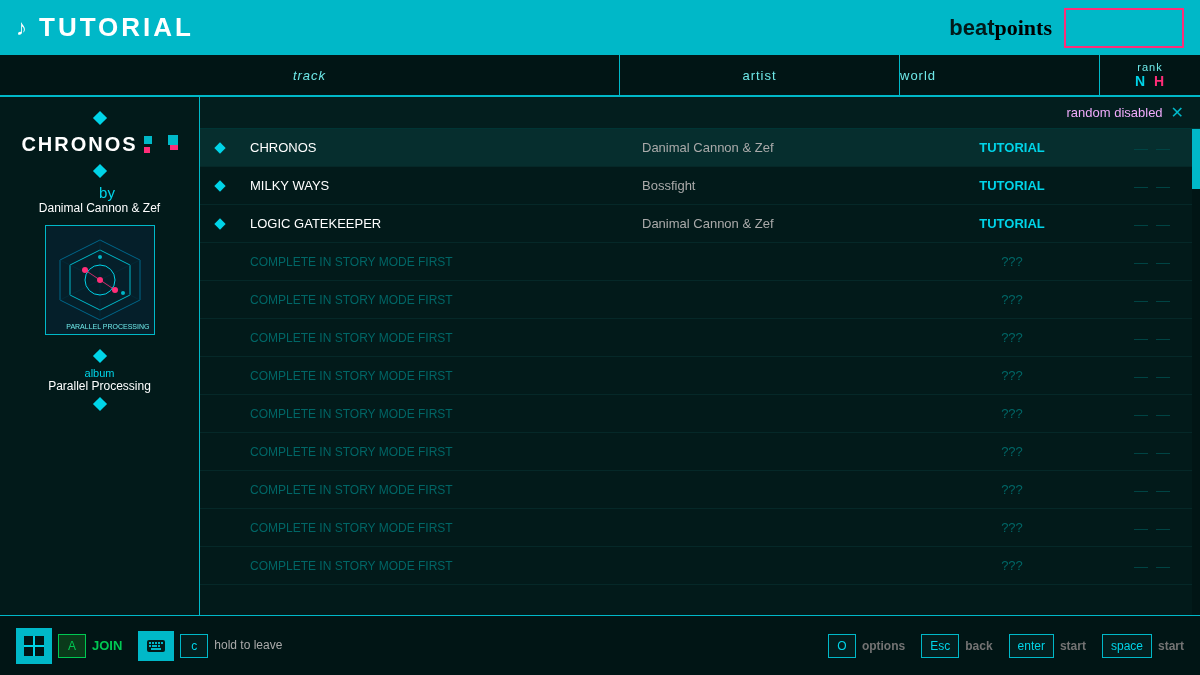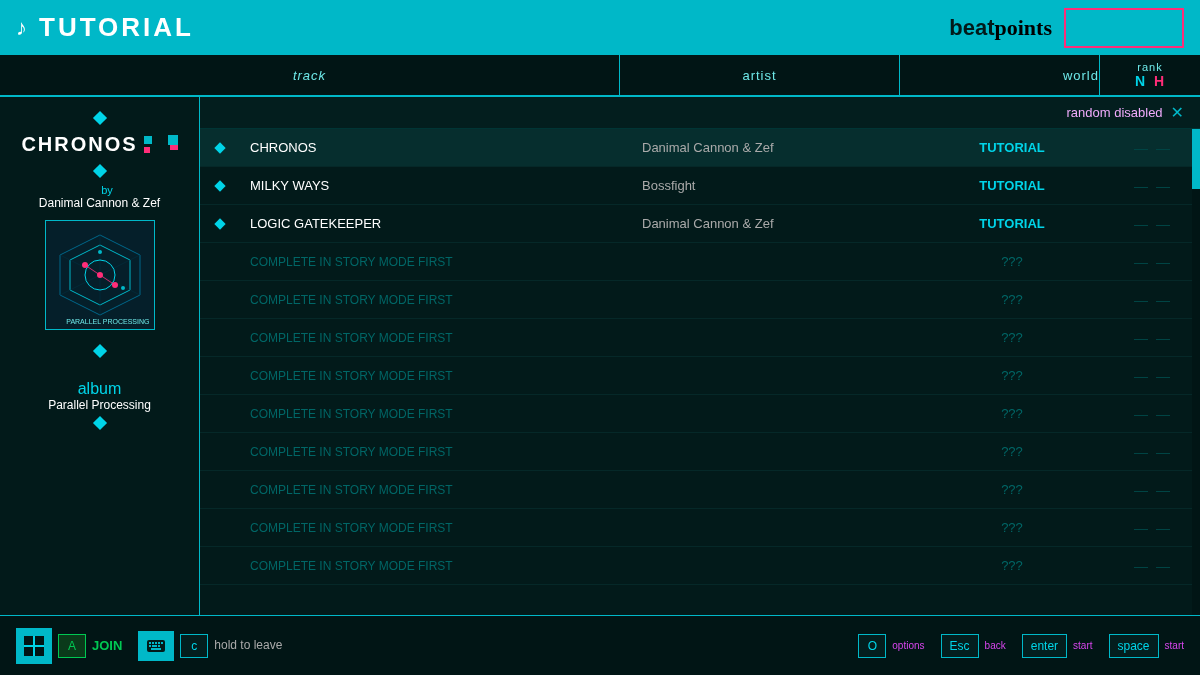--- a/index.html
+++ b/index.html
@@ -104,21 +104,21 @@
     .col-world {
       width: 200px;
       text-align: center;
       font-size: 13px;
       color: #6ee8e8;
       letter-spacing: 1px;
       border-right: 1px solid #00b8c8;
       height: 100%;
       display: flex;
       align-items: center;
-      justify-content: flex-end;
+      justify-content: flex-start;
     }
     .col-rank {
       width: 100px;
       text-align: center;
       font-size: 13px;
       color: #6ee8e8;
       letter-spacing: 1px;
       height: 100%;
       display: flex;
       flex-direction: column;
@@ -184,21 +184,21 @@
       width: 8px;
       height: 8px;
       background: #00b8c8;
     }
     .deco-sq2 {
       width: 6px;
       height: 6px;
       background: #ff2d78;
     }
     .by-label {
-      font-size: 11px;
+      font-size: 15px;
       color: #00d4e8;
       margin-top: 2px;
       padding-left: 15px;
     }
     .artist-name {
       font-size: 12px;
       color: #fff;
       text-align: center;
     }
     .album-art {
@@ -225,23 +225,23 @@
       color: #6ee8e8;
     }
     .album-art-topleft {
       position: absolute;
       top: 4px;
       left: 4px;
       font-size: 7px;
       color: #6ee8e8;
     }
     .album-label {
-      font-size: 16px;
+      font-size: 11px;
       color: #00d4e8;
-      margin-top: 18px;
+      margin-top: 0;
     }
     .album-name {
       font-size: 12px;
       color: #fff;
       text-align: center;
     }
 
     
     .right-content {
       flex: 1;
@@ -392,22 +392,23 @@
     }
     .key-box.keyboard-icon {
       background: #00b8c8;
       display: flex;
       align-items: center;
       justify-content: center;
       width: 36px;
       height: 30px;
     }
     .btn-label {
-      font-size: 10px;
-      color: #d946ef;
+      font-size: 12px;
+      color: #737373;
+      font-weight: bold;
     }
     .footer-spacer {
       flex: 1;
     }
     .player-icon {
       width: 36px;
       height: 36px;
       background: #00b8c8;
       display: flex;
       align-items: center;

